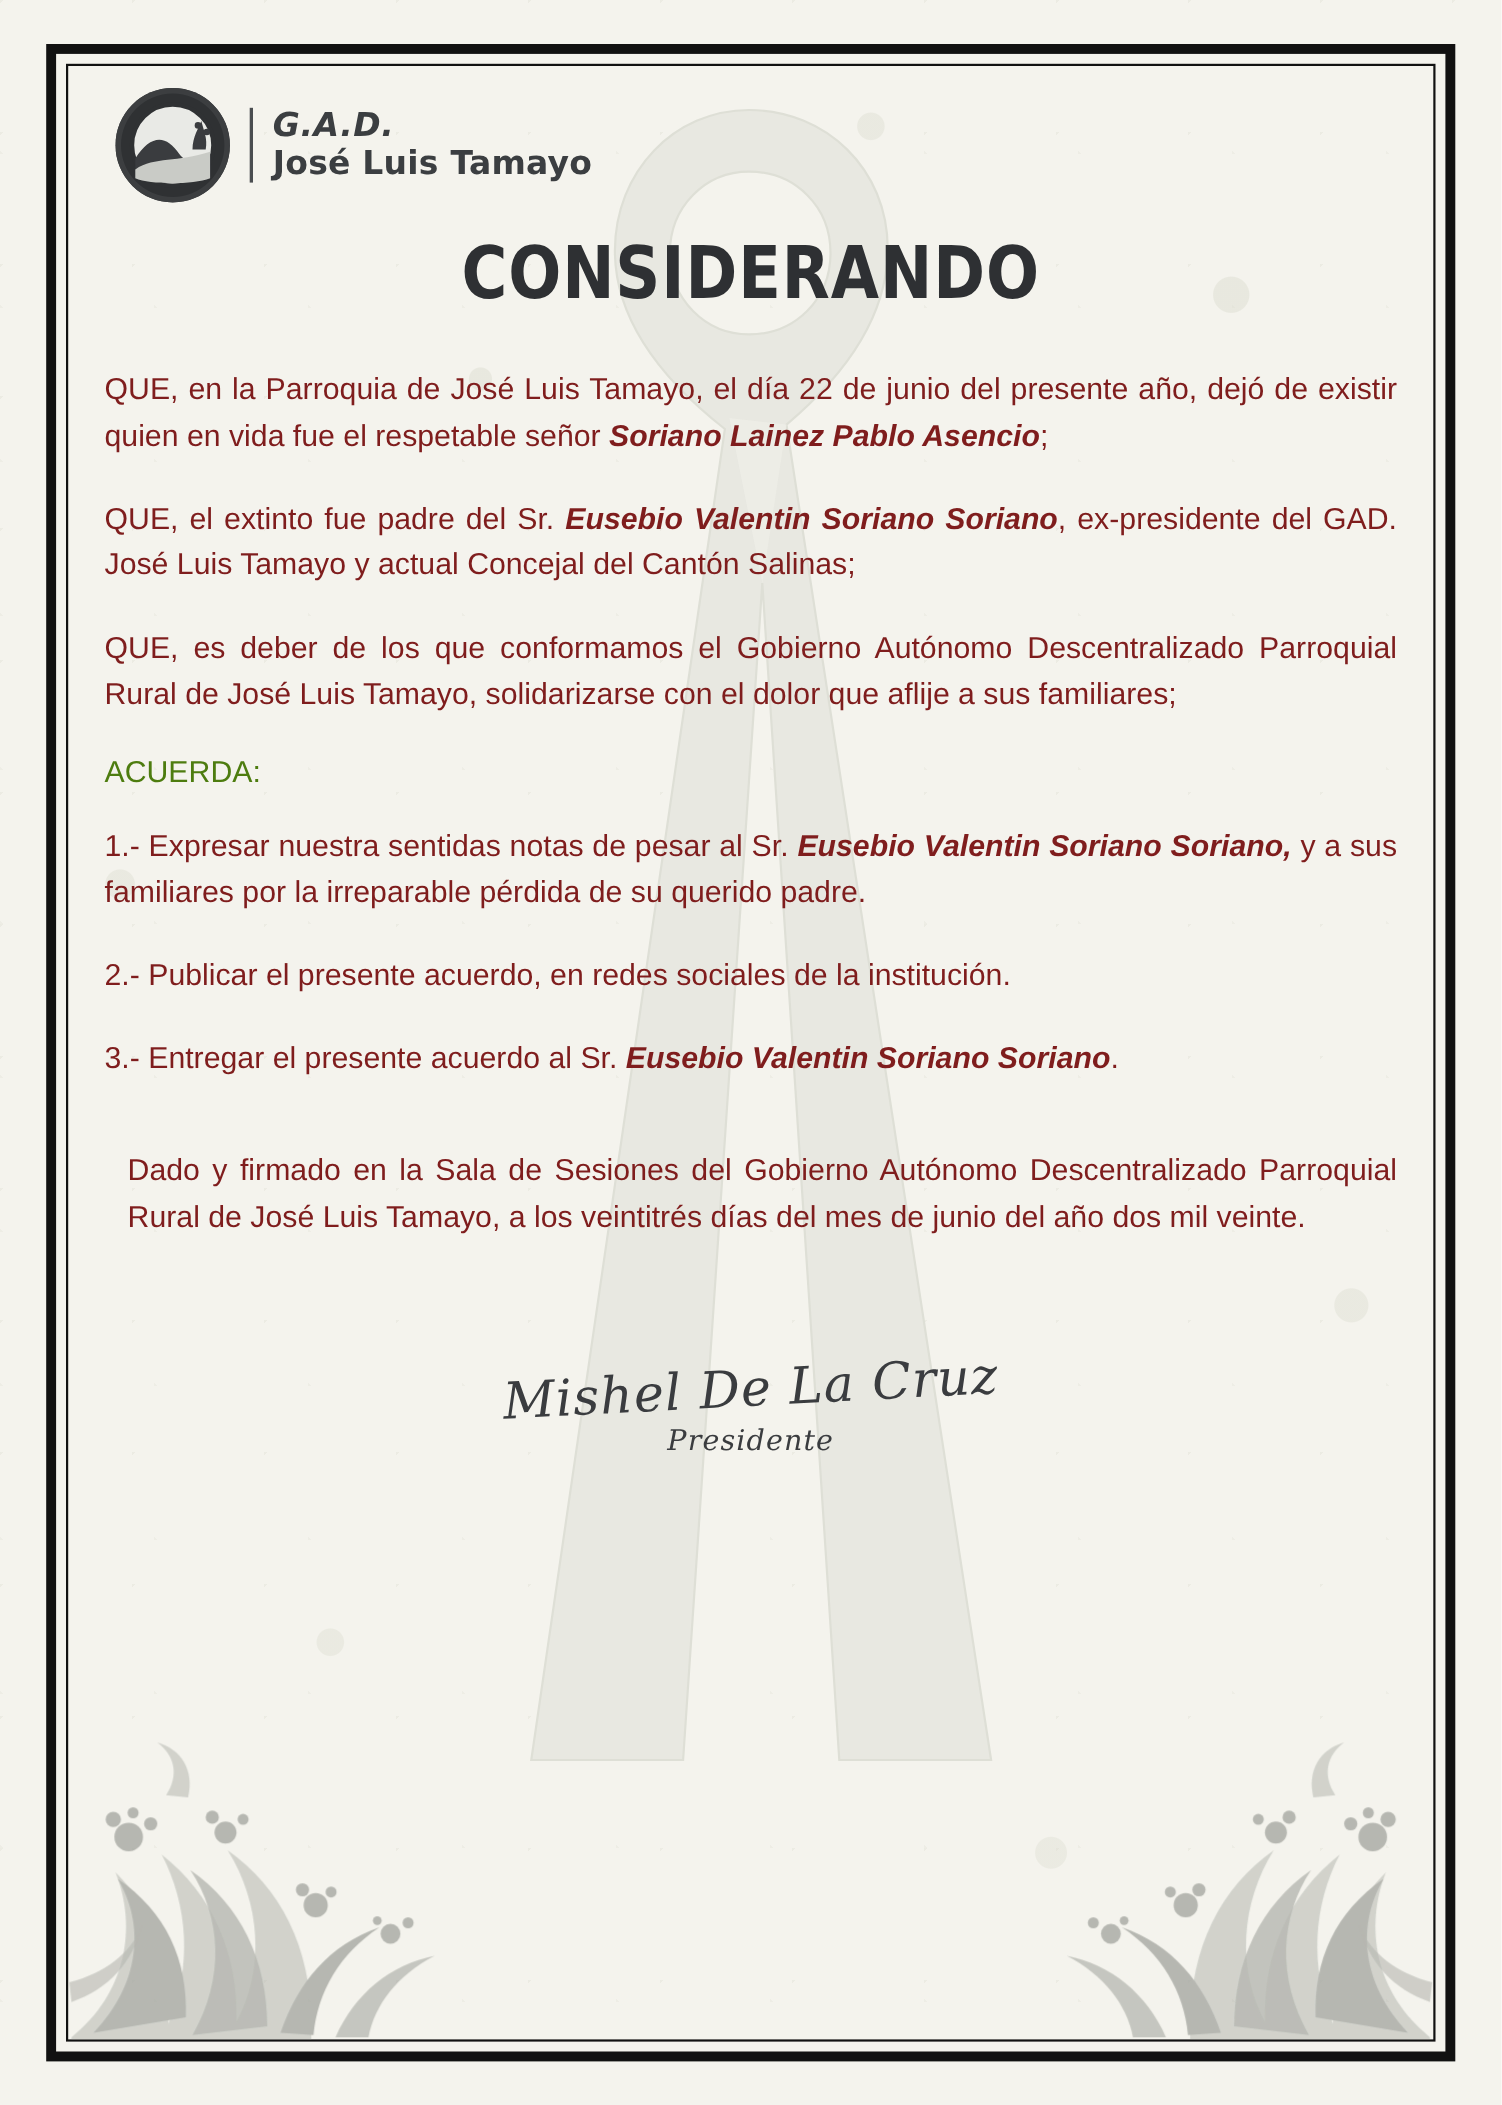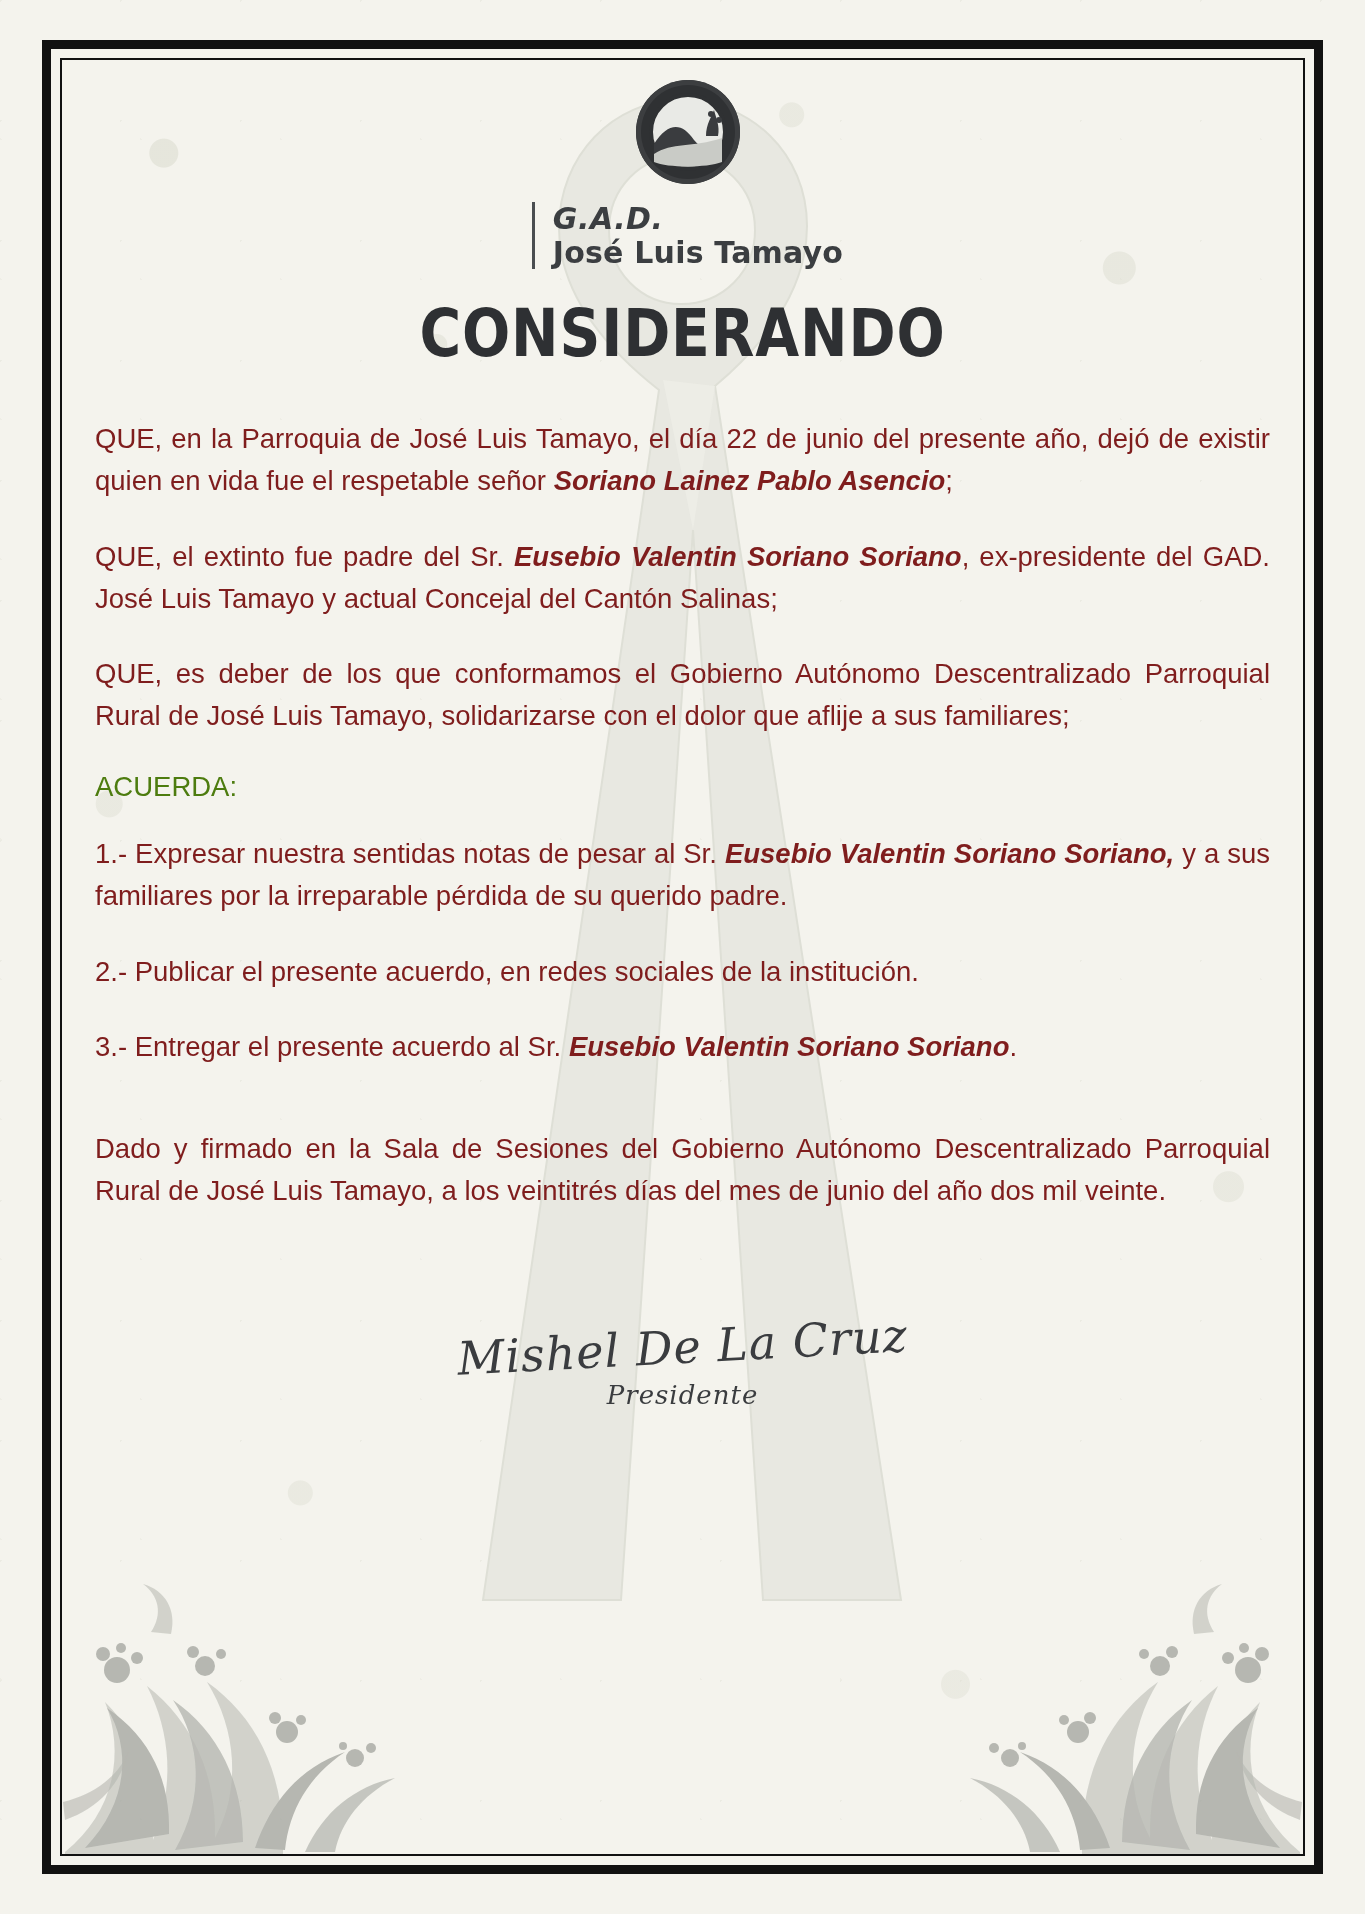--- a/index.html
+++ b/index.html
@@ -73,21 +73,20 @@
     width: 1175px;
   }
 
   
   .header {
     display: flex;
     align-items: center;
     gap: 18px;
     padding-left: 10px;
     margin-bottom: 26px;
-    flex-direction: column;
   }
   .logo-badge {
     width: 104px;
     height: 104px;
     border-radius: 50%;
     background: #2f3133;
     display: flex;
     align-items: center;
     justify-content: center;
     box-shadow: inset 0 0 0 5px #3c3e40;
@@ -130,21 +129,21 @@
 
   
   .para {
     font-family: "Liberation Sans", sans-serif;
     font-size: 27.5px;
     line-height: 1.52;
     color: #7f1d1d;
     text-align: justify;
     margin: 0 0 34px 0;
   }
-  .para.gap-big { margin-top: 60px; }
+  .para.gap-big { margin-top: 60px; margin-left: 21px; }
   .para b {
     font-weight: bold;
     font-style: italic;
   }
   .label-line {
     font-family: "Liberation Sans", sans-serif;
     font-size: 27.5px;
     color: #4d7c0f;
     margin: 0 0 30px 0;
   }

